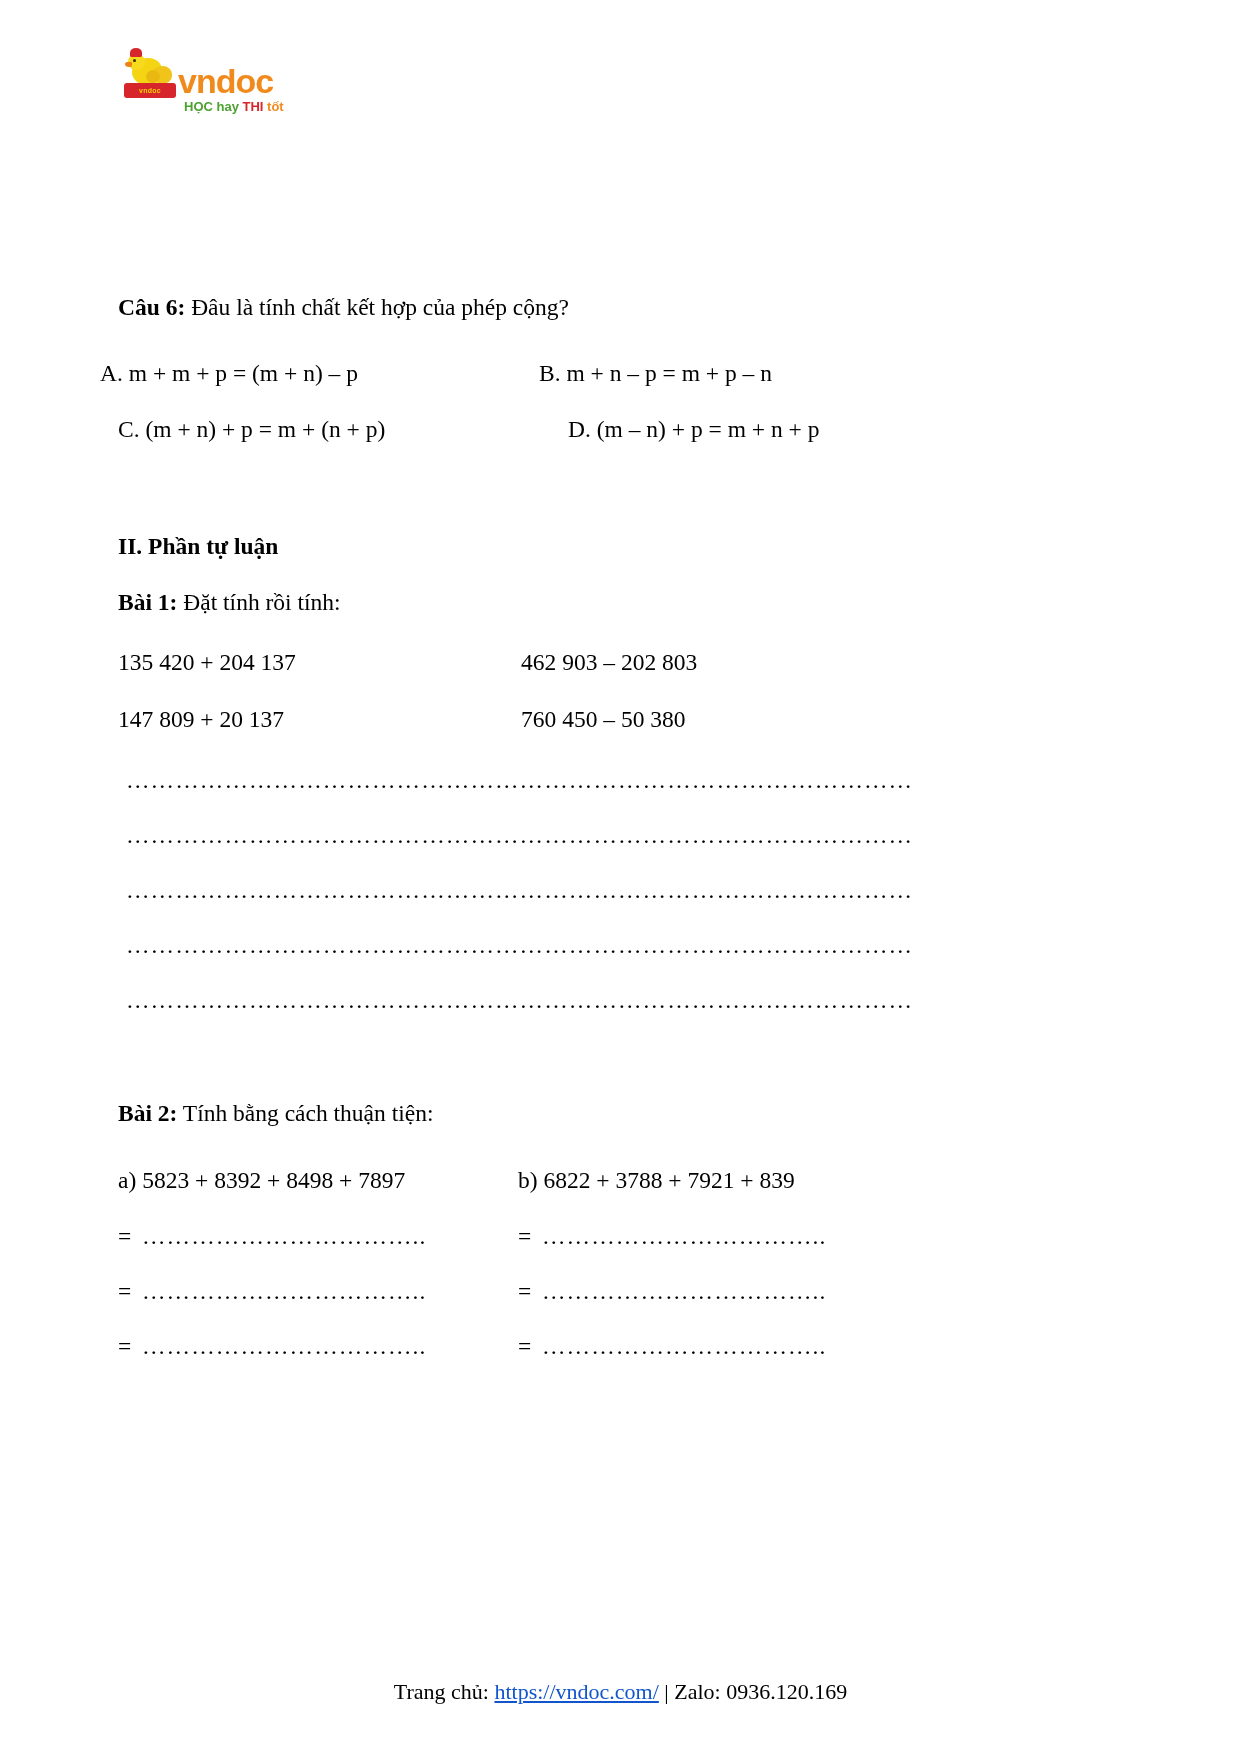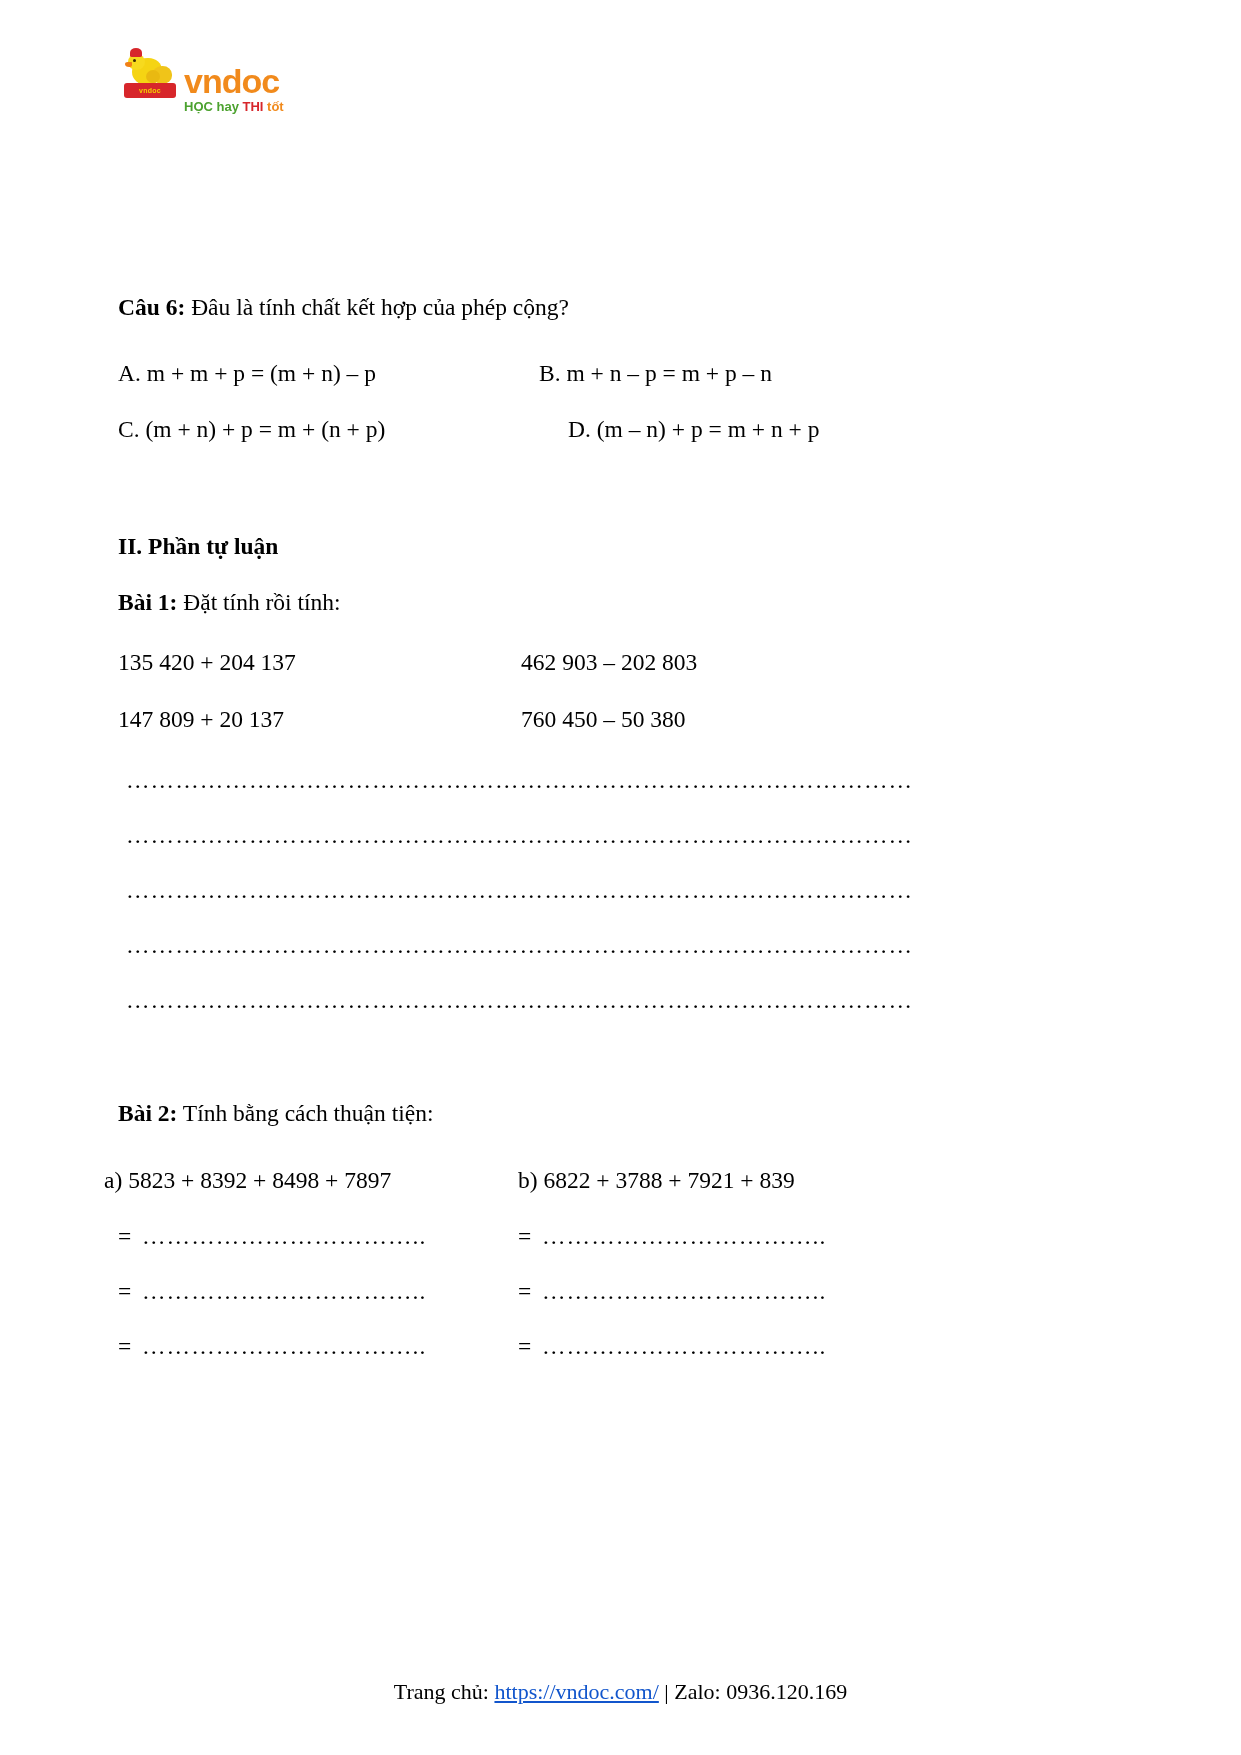--- a/index.html
+++ b/index.html
@@ -28,21 +28,20 @@
     position: absolute;
     left: 122px;
     top: 46px;
     display: flex;
     flex-direction: column;
     width: 170px;
   }
   .logo-row {
     display: flex;
     align-items: flex-end;
-    gap: 6px;
   }
   .logo-mark {
     position: relative;
     width: 56px;
     height: 52px;
     flex: 0 0 56px;
   }
   .chick-body {
     position: absolute;
     left: 10px;
@@ -199,21 +198,21 @@
         </div>
       </div>
       <div class="logo-word">vndoc</div>
     </div>
     <div class="logo-tag"><span class="tag-green">HỌC hay </span><span class="tag-red">THI </span><span class="tag-orange">tốt</span></div>
   </div>
 
 
   <div class="abs" style="left:118px; top:294px;"><span class="bold">Câu 6:</span><span> Đâu là tính chất kết hợp của phép cộng?</span></div>
 
-  <div class="abs" style="left:118px; top:360px;text-align:right;">A. m + m + p = (m + n) – p</div>
+  <div class="abs" style="left:100px; top:360px;text-align:right;">A. m + m + p = (m + n) – p</div>
   <div class="abs" style="left:539px; top:360px;">B. m + n – p = m + p – n</div>
   <div class="abs" style="left:118px; top:416px;">C. (m + n) + p = m + (n + p)</div>
   <div class="abs" style="left:568px; top:416px;">D. (m – n) + p = m + n + p</div>
 
   <div class="abs bold" style="left:118px; top:533px;">II. Phần tự luận</div>
 
   <div class="abs" style="left:118px; top:589px;"><span class="bold">Bài 1:</span><span> Đặt tính rồi tính:</span></div>
 
   <div class="abs" style="left:118px; top:649px;">135 420 + 204 137</div>
   <div class="abs" style="left:521px; top:649px;text-align:right;">462 903 – 202 803</div>
@@ -221,21 +220,21 @@
   <div class="abs" style="left:521px; top:706px;">760 450 – 50 380</div>
 
   <div class="dots" style="left:126px; top:767px;">……………………………………………………………………………………</div>
   <div class="dots" style="left:126px; top:822px;">……………………………………………………………………………………</div>
   <div class="dots" style="left:126px; top:877px;">……………………………………………………………………………………</div>
   <div class="dots" style="left:126px; top:932px;">……………………………………………………………………………………</div>
   <div class="dots" style="left:126px; top:987px;">……………………………………………………………………………………</div>
 
   <div class="abs" style="left:118px; top:1100px;"><span class="bold">Bài 2:</span><span> Tính bằng cách thuận tiện:</span></div>
 
-  <div class="abs" style="left:104px; top:1167px;">a) 5823 + 8392 + 8498 + 7897</div>
+  <div class="abs" style="left:118px; top:1167px;">a) 5823 + 8392 + 8498 + 7897</div>
   <div class="abs" style="left:518px; top:1167px;">b) 6822 + 3788 + 7921 + 839</div>
 
   <div class="abs" style="left:118px; top:1223px;">=</div>
   <div class="dots" style="left:142px; top:1223px;">……………………………..</div>
   <div class="abs" style="left:518px; top:1223px;">=</div>
   <div class="dots" style="left:542px; top:1223px;">……………………………..</div>
 
   <div class="abs" style="left:118px; top:1278px;">=</div>
   <div class="dots" style="left:142px; top:1278px;">……………………………..</div>
   <div class="abs" style="left:518px; top:1278px;">=</div>

